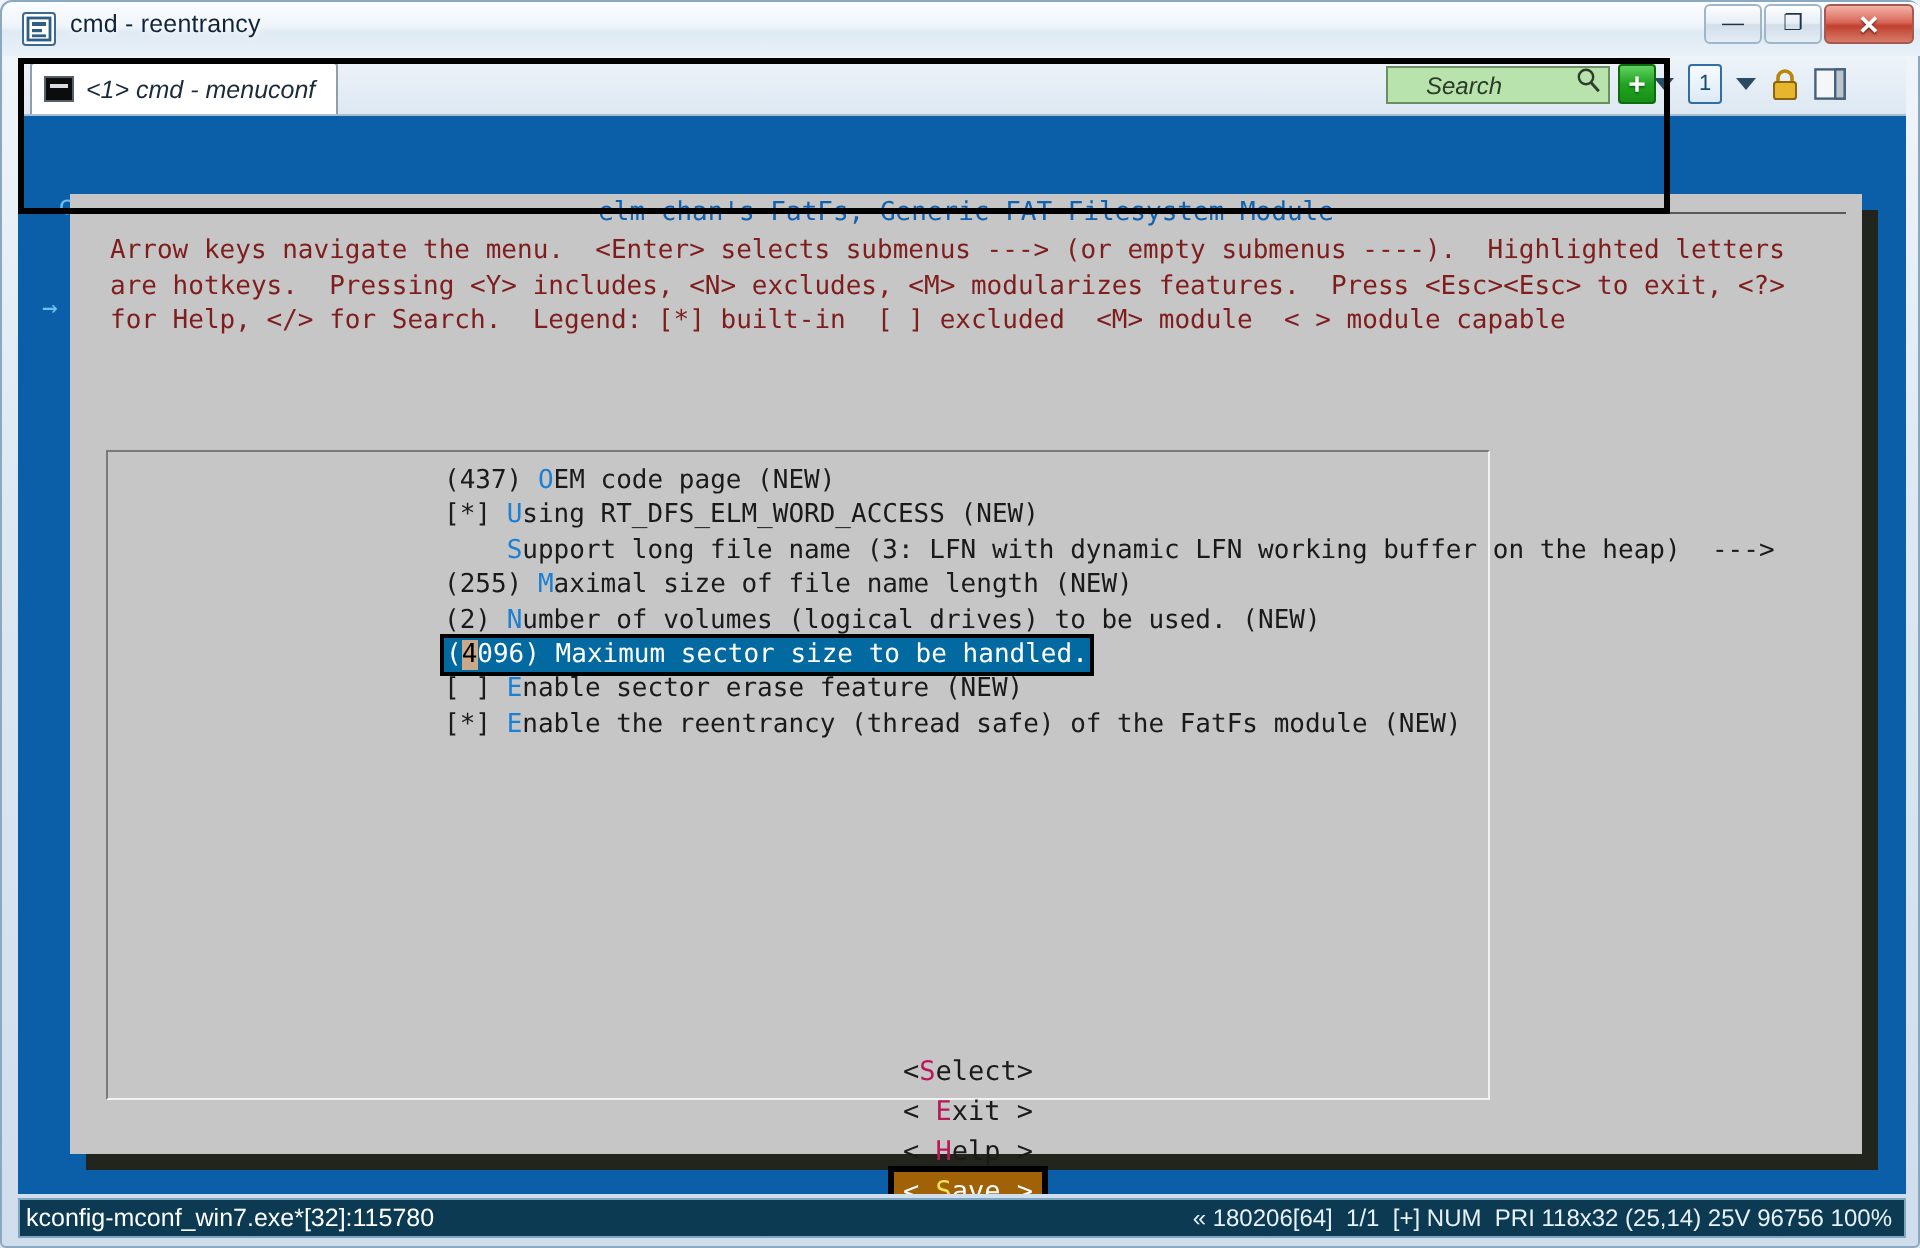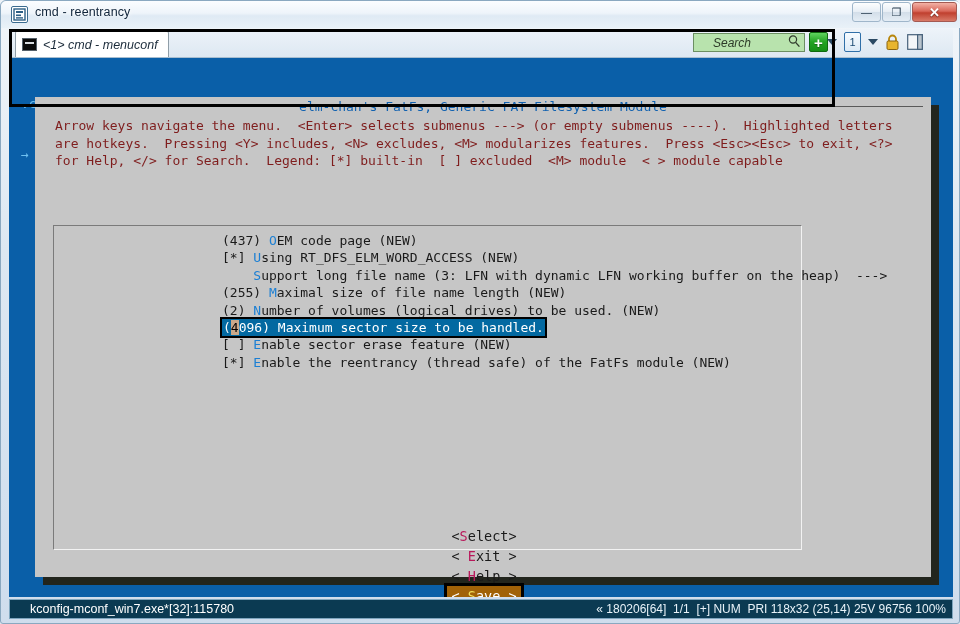--- a/index.html
+++ b/index.html
@@ -135,21 +135,21 @@
   }
   .dlg-title .rule { flex: 1; height: 1px; background: #5a5a5a; }
   .dlg-title .tt { color: #1061b0; font-size: 13px; white-space: nowrap; }
 
   .helptext {
     position: absolute; left: 20px; top: 20px; width: 860px;
     white-space: pre; line-height: 17.5px; font-size: 13px; color: #7f1d1d;
   }
 
   .listbox {
-    position: absolute; left: 18px; top: 128px; width: 749px; height: 325px;
+    position: absolute; left: 18px; top: 128px; width: 692px; height: 325px;
     background: #c6c6c6;
     border-top: 1px solid #7a7a7a; border-left: 1px solid #7a7a7a;
     border-right: 1px solid #f2f2f2; border-bottom: 1px solid #f2f2f2;
   }
   .items {
     position: absolute; left: 168px; top: 6px;
     line-height: 17.4px; font-size: 13px; white-space: pre;
   }
   .items .row { height: 17.4px; position: relative; white-space: pre; }
   .hk { color: #1b7fd4; }
@@ -183,21 +183,21 @@
   }
 
   
   .statusbar {
     position: absolute; left: 8px; bottom: 4px; width: 944px; height: 20px;
     background: #0b3a52;
     border: 1px solid #7fa6bf;
     display: flex; align-items: center;
     color: #ffffff; font-size: 12.5px;
   }
-  .sb-left { padding-left: 20px; white-space: nowrap; }
+  .sb-left { padding-left: 3px; white-space: nowrap; }
   .sb-right { margin-left: auto; padding-right: 6px; white-space: pre;
               color: #e8f2f8; font-size: 12px; }
   .watermark {
     position: absolute; right: 2px; bottom: -1px;
     font-size: 19px; color: rgba(255,255,255,.55);
     font-family: "Liberation Serif", serif; white-space: nowrap;
     letter-spacing: .5px; pointer-events: none;
   }
 
   

